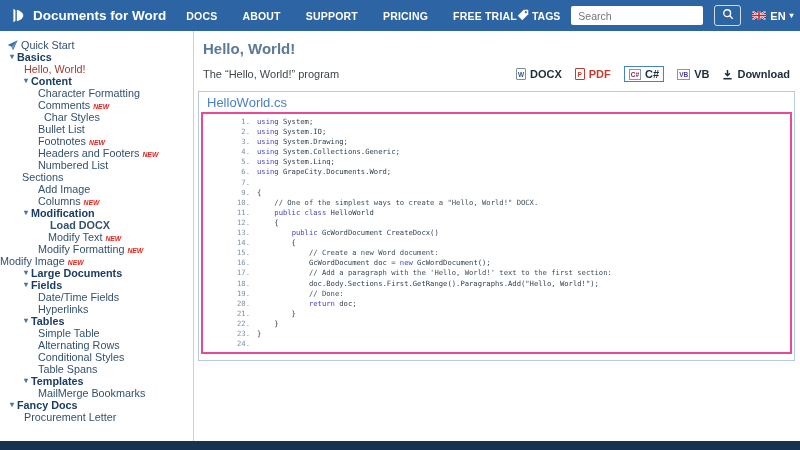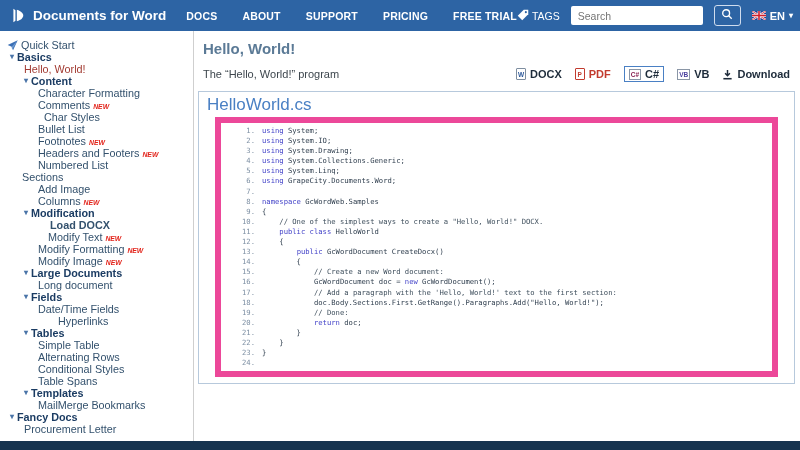--- a/index.html
+++ b/index.html
@@ -13,21 +13,21 @@
   
   header {
     flex:0 0 31px; background:#2d64a4; display:flex; align-items:center;
     padding:0 10px; color:#fff;
   }
   .brand { display:flex; align-items:center; gap:6px; font-size:13.5px; font-weight:bold; margin-right:20px; white-space:nowrap; cursor:pointer; }
   .brand svg { display:block; }
   nav { display:flex; gap:25px; font-size:10.5px; font-weight:bold; letter-spacing:.2px; }
   .nav-item { cursor:pointer; white-space:nowrap; }
   .header-right { margin-left:auto; display:flex; align-items:center; gap:11px; }
-  .tags { display:flex; align-items:center; gap:3px; font-size:10.5px; font-weight:normal; cursor:pointer; }
+  .tags { display:flex; align-items:center; gap:3px; font-size:10.5px; font-weight:bold; cursor:pointer; }
   .search-input {
     width:132px; height:19px; border:none; border-radius:2px; font-size:10.5px;
     padding:0 7px; outline:none; color:#333; font-family:"Liberation Sans",sans-serif;
   }
   .search-btn {
     width:27px; height:21px; background:transparent; border:1px solid #cfdcee; border-radius:3px;
     display:flex; align-items:center; justify-content:center; cursor:pointer; padding:0;
   }
   .lang { display:flex; gap:4px; font-size:11px; font-weight:bold; cursor:pointer; }
   .lang-caret { font-size:8px; position:relative; top:1px; }
@@ -57,22 +57,22 @@
   .ico-docx { color:#2b579a; }
   .ico-pdf  { color:#c23b2e; border-color:#c23b2e; }
   .lbl-pdf  { color:#c23b2e; }
   .lang-icon { height:11px; padding:0 1px; border:1px solid #8a96a6; font-size:6.5px; font-weight:bold;
     display:inline-flex; align-items:center; background:#fff; color:#8a2050; }
   .ico-vb { color:#4a3f9e; }
   .dl-icon { display:flex; }
 
   
   .code-panel { border:1px solid #b7c9dc; margin-top:1px; }
-  .code-head { padding:3px 8px 2px; font-size:17px; color:#4a80c4; }
-  .code-box { margin:0 16px 6px; border:6px solid #ec4899; background:#fff; padding:3px 4px 3px 4px; }
+  .code-head { padding:3px 8px 2px; font-size:13px; color:#4a80c4; }
+  .code-box { margin:0 2px 6px; border:2px solid #ec4899; background:#fff; padding:3px 4px 3px 17px; }
   .code-line { font-family:"DejaVu Sans Mono", monospace; font-size:7.2px; line-height:10.1px; height:10.1px; white-space:pre; color:#2e3d4d; }
   .ln { display:inline-block; width:30px; text-align:right; margin-right:7px; color:#7d8fa3; }
   .k { color:#4242c8; }
   .c { color:#3e4e5c; }
   .s { color:#2e3d4d; }
 
   footer { flex:0 0 9px; background:#16334f; }
 </style>
 </head>
 <body>
@@ -197,39 +197,36 @@
           <span>Load DOCX</span>
         </div>
         <div class="side-item" style="padding-left: 48px;">
           <span>Modify Text</span>
           <span class="new-badge">NEW</span>
         </div>
         <div class="side-item" style="padding-left: 38px;">
           <span>Modify Formatting</span>
           <span class="new-badge">NEW</span>
         </div>
-        <div class="side-item" style="padding-left: 38px;">
+        <div class="side-item" style="">
           <span>Modify Image</span>
           <span class="new-badge">NEW</span>
         </div>
         <div class="side-item bold" style="padding-left: 24px;">
           <span class="tree-caret">▾</span>
           <span>Large Documents</span>
         </div>
-        <div class="side-item" style="padding-left: 38px;">
-          <span>Long document</span>
-        </div>
         <div class="side-item bold" style="padding-left: 24px;">
           <span class="tree-caret">▾</span>
           <span>Fields</span>
         </div>
         <div class="side-item" style="padding-left: 38px;">
           <span>Date/Time Fields</span>
         </div>
-        <div class="side-item" style="padding-left: 38px; margin-left: 20px;">
+        <div class="side-item" style="padding-left: 38px;">
           <span>Hyperlinks</span>
         </div>
         <div class="side-item bold" style="padding-left: 24px;">
           <span class="tree-caret">▾</span>
           <span>Tables</span>
         </div>
         <div class="side-item" style="padding-left: 38px;">
           <span>Simple Table</span>
         </div>
         <div class="side-item" style="padding-left: 38px;">
@@ -295,21 +292,20 @@
       <section class="code-panel">
         <div class="code-head">HelloWorld.cs</div>
         <div class="code-box" id="code-lines">
             <div class="code-line"><span class="ln">1.</span><span class="k">using</span><span> System;</span></div>
             <div class="code-line"><span class="ln">2.</span><span class="k">using</span><span> System.IO;</span></div>
             <div class="code-line"><span class="ln">3.</span><span class="k">using</span><span> System.Drawing;</span></div>
             <div class="code-line"><span class="ln">4.</span><span class="k">using</span><span> System.Collections.Generic;</span></div>
             <div class="code-line"><span class="ln">5.</span><span class="k">using</span><span> System.Linq;</span></div>
             <div class="code-line"><span class="ln">6.</span><span class="k">using</span><span> GrapeCity.Documents.Word;</span></div>
             <div class="code-line"><span class="ln">7.</span><span> </span></div>
-            <div class="code-line"><span class="ln">8.</span><span class="k">namespace</span><span> GcWordWeb.Samples</span></div>
             <div class="code-line"><span class="ln">9.</span><span>{</span></div>
             <div class="code-line"><span class="ln">10.</span><span>    </span><span class="c">// One of the simplest ways to create a "Hello, World!" DOCX.</span></div>
             <div class="code-line"><span class="ln">11.</span><span>    </span><span class="k">public</span><span> </span><span class="k">class</span><span> HelloWorld</span></div>
             <div class="code-line"><span class="ln">12.</span><span>    {</span></div>
             <div class="code-line"><span class="ln">13.</span><span>        </span><span class="k">public</span><span> GcWordDocument CreateDocx()</span></div>
             <div class="code-line"><span class="ln">14.</span><span>        {</span></div>
             <div class="code-line"><span class="ln">15.</span><span>            </span><span class="c">// Create a new Word document:</span></div>
             <div class="code-line"><span class="ln">16.</span><span>            GcWordDocument doc = </span><span class="k">new</span><span> GcWordDocument();</span></div>
             <div class="code-line"><span class="ln">17.</span><span>            </span><span class="c">// Add a paragraph with the 'Hello, World!' text to the first section:</span></div>
             <div class="code-line"><span class="ln">18.</span><span>            doc.Body.Sections.First.GetRange().Paragraphs.Add(</span><span class="s">"Hello, World!"</span><span>);</span></div>

